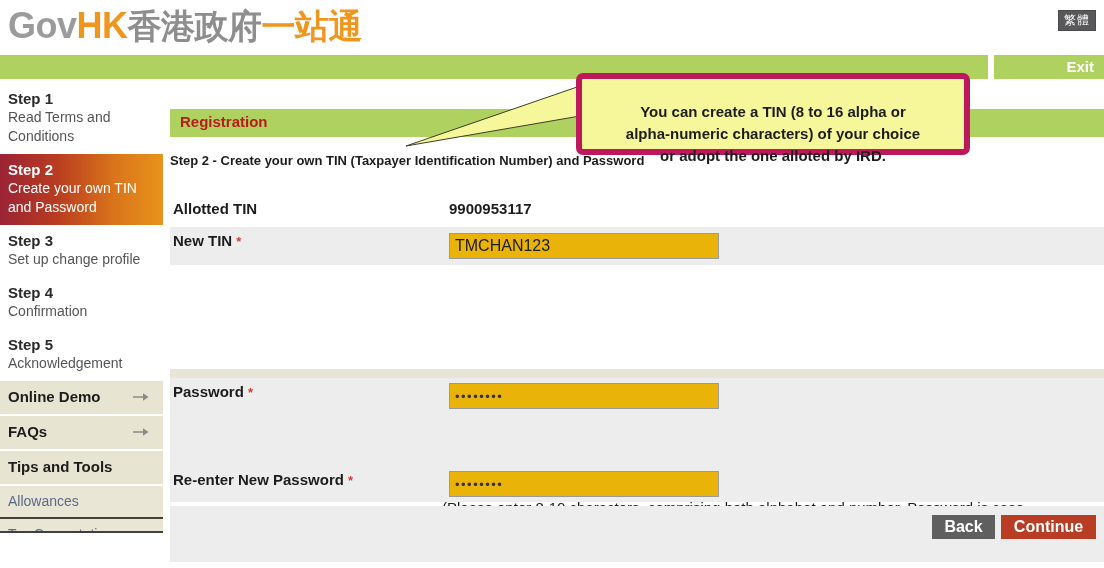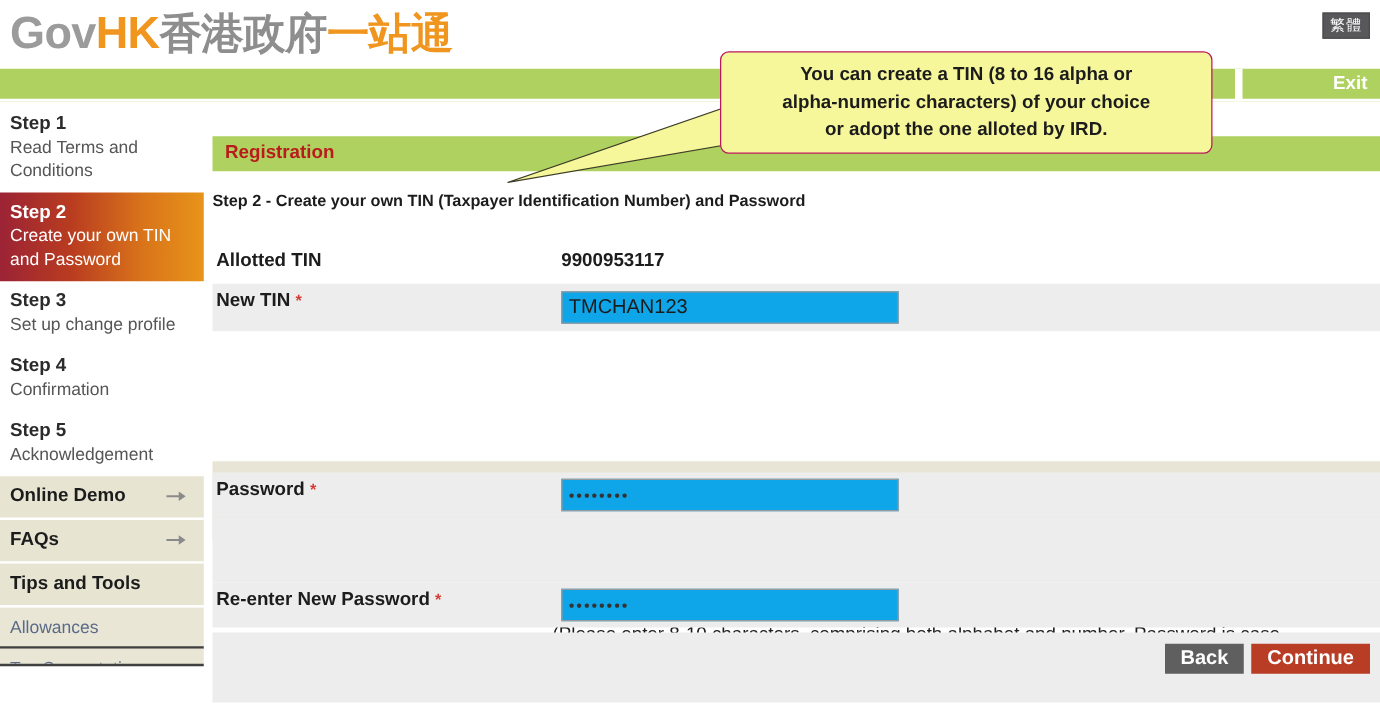--- a/index.html
+++ b/index.html
@@ -116,21 +116,21 @@
   .row .val {
     position: absolute; left: 279px; top: 5px;
     font-size: 15px; font-weight: bold; color: #1c1c1c;
   }
   .row.shaded { background: #ededed; }
 
   .tf {
     position: absolute; left: 279px;
     width: 270px; height: 26px;
     border: 1px solid #9a9a9a;
-    background: #0ea5e9;
+    background: #eab308;
     font-family: "Liberation Sans", sans-serif;
     font-size: 16px; color: #1c1c1c;
     padding: 0 5px; line-height: 24px;
   }
   .tf.pw { font-size: 13px; letter-spacing: 1.5px; color: #333; }
 
   .notice {
     position: absolute; left: 7px; top: 286px;
     width: 934px; height: 64px;
     background: #e9e5d6;
@@ -154,29 +154,29 @@
     height: 24px; border: none;
     font-family: "Liberation Sans", sans-serif;
     font-size: 16px; font-weight: bold; color: #ffffff;
     line-height: 24px; text-align: center; cursor: pointer;
   }
   .btn.back { right: 109px; width: 63px; background: #5f5f5f; }
   .btn.cont { right: 8px; width: 95px; background: #b93c24; }
 
   
   .callout {
-    position: absolute; left: 576px; top: 41px;
+    position: absolute; left: 576px; top: 73px;
     width: 394px; height: 82px;
     background: #f6f79a;
-    border: 1px solid #be185d;
+    border: 6px solid #be185d;
     border-radius: 7px;
     z-index: 30;
     text-align: center;
     font-size: 15px; font-weight: bold; color: #1c1c1c;
-    padding-top: 7px; line-height: 22px;
+    padding-top: 22px; line-height: 22px;
   }
   .callout-tail { position: absolute; left: 404px; top: 86px; z-index: 29; }
 </style>
 </head>
 <body>
 
 <div id="app">
 
   <div class="header">
     <div class="logo"><span class="gov">Gov</span><span class="hk">HK</span><span class="cn-gray">香港政府</span><span class="cn-orange">一站通</span></div>

